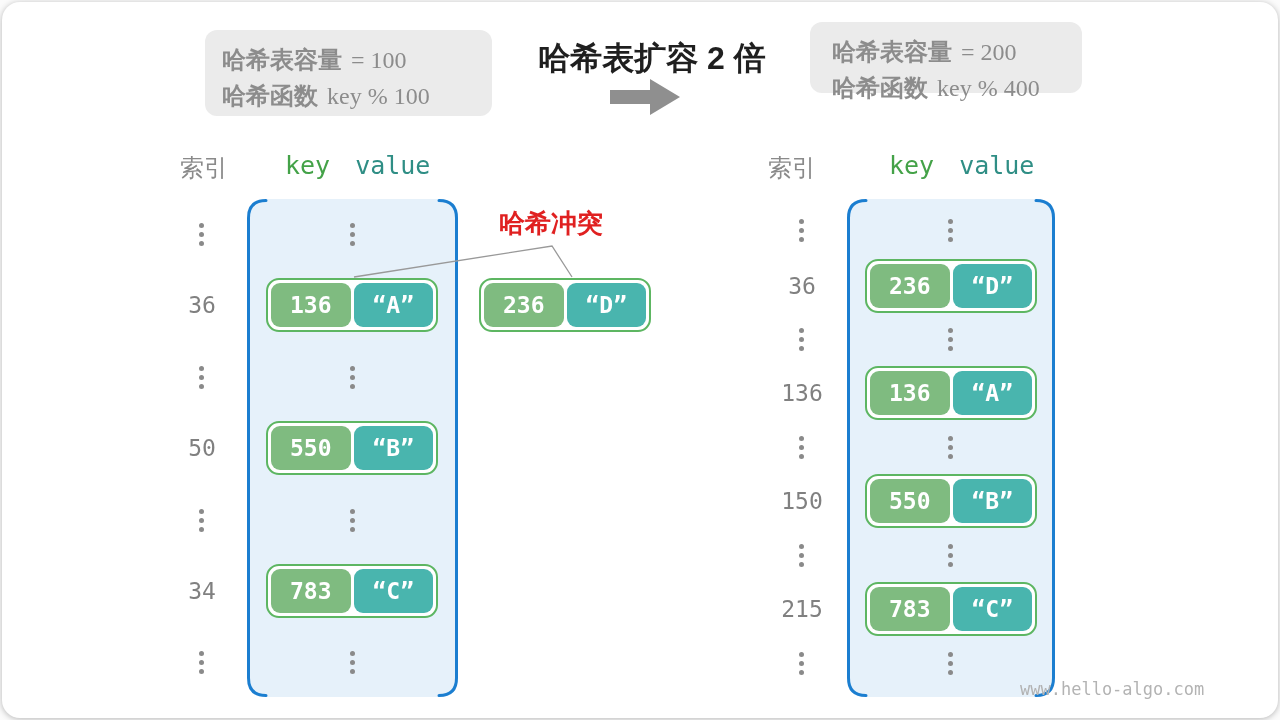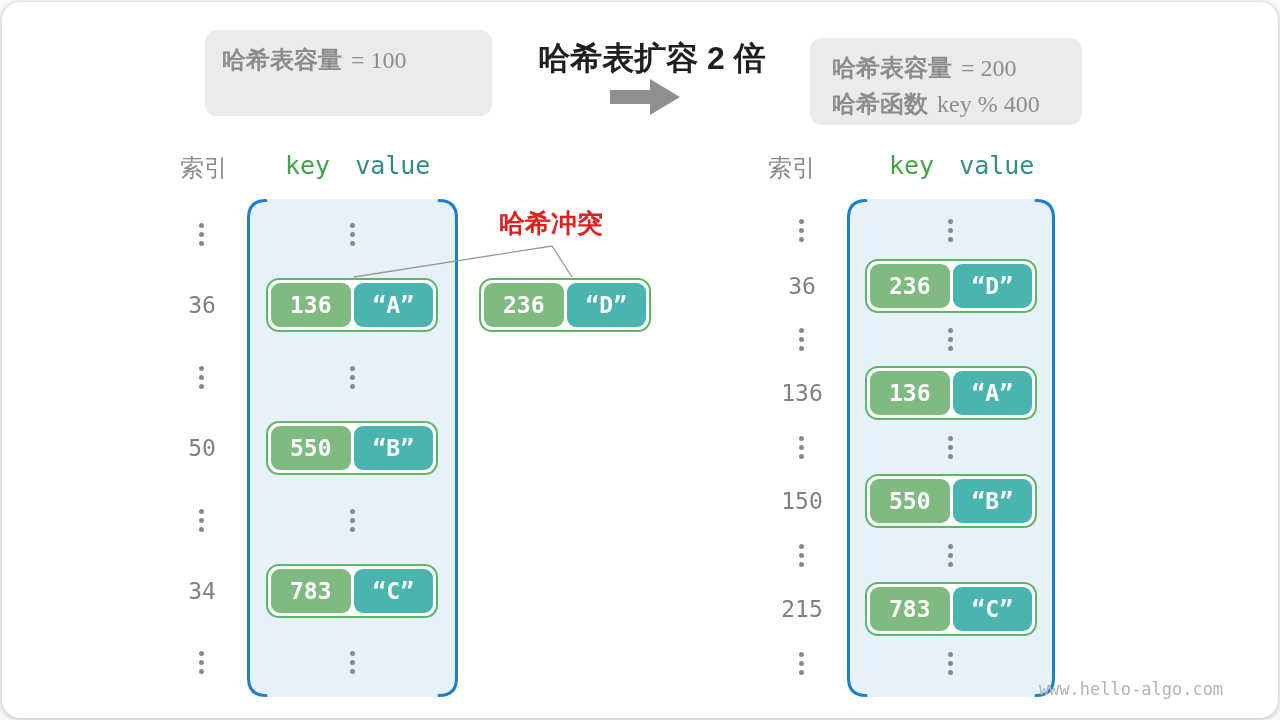--- a/index.html
+++ b/index.html
@@ -63,41 +63,44 @@
   .dots i{width:5px;height:5px;border-radius:50%;background:#8a8a8a;}
 
   .collision{
     font-size:26px;font-weight:bold;color:#e02020;
     width:170px;text-align:center;white-space:nowrap;
   }
   svg.connector polyline{stroke:#999999;stroke-width:1.3;fill:none;}
 
   .watermark{
     font-family:"DejaVu Sans Mono",monospace;font-size:17px;color:#b3b3b3;
-    width:222px;text-align:center;
+    width:222px;text-align:left;
   }
   .arrow polygon{fill:#8f8f8f;}
 </style>
 </head>
 <body>
 
 <div class="card">
 
   <div class="gbox abs" style="left:203px;top:28px;width:287px;height:86px;">
     <div class="gline">
       <span class="cjk">哈希表容量</span><span class="gm">= 100</span>
     </div>
+    <div class="gline">
+      <span class="cjk">哈希函数</span><span class="gm">key % 100</span>
+    </div>
   </div>
 
   <div class="title abs" style="left:508px;top:35px;width:284px;">哈希表扩容 2 倍</div>
   <svg class="arrow abs" style="left:608px;top:77px;" width="70" height="36" viewBox="0 0 70 36">
     <polygon points="0,11 40,11 40,0 70,18 40,36 40,25 0,25"></polygon>
   </svg>
 
-  <div class="gbox right-pad abs" style="left:808px;top:36px;width:272px;height:87px;">
+  <div class="gbox right-pad abs" style="left:808px;top:20px;width:272px;height:71px;">
     <div class="gline">
       <span class="cjk">哈希表容量</span><span class="gm">= 200</span>
     </div>
     <div class="gline">
       <span class="cjk">哈希函数</span><span class="gm">key % 400</span>
     </div>
   </div>
 
   <div class="hdr-index abs" style="left:178px;top:150px;">索引</div>
   <div class="hdr-kv abs" style="left:283px;top:149px;">

